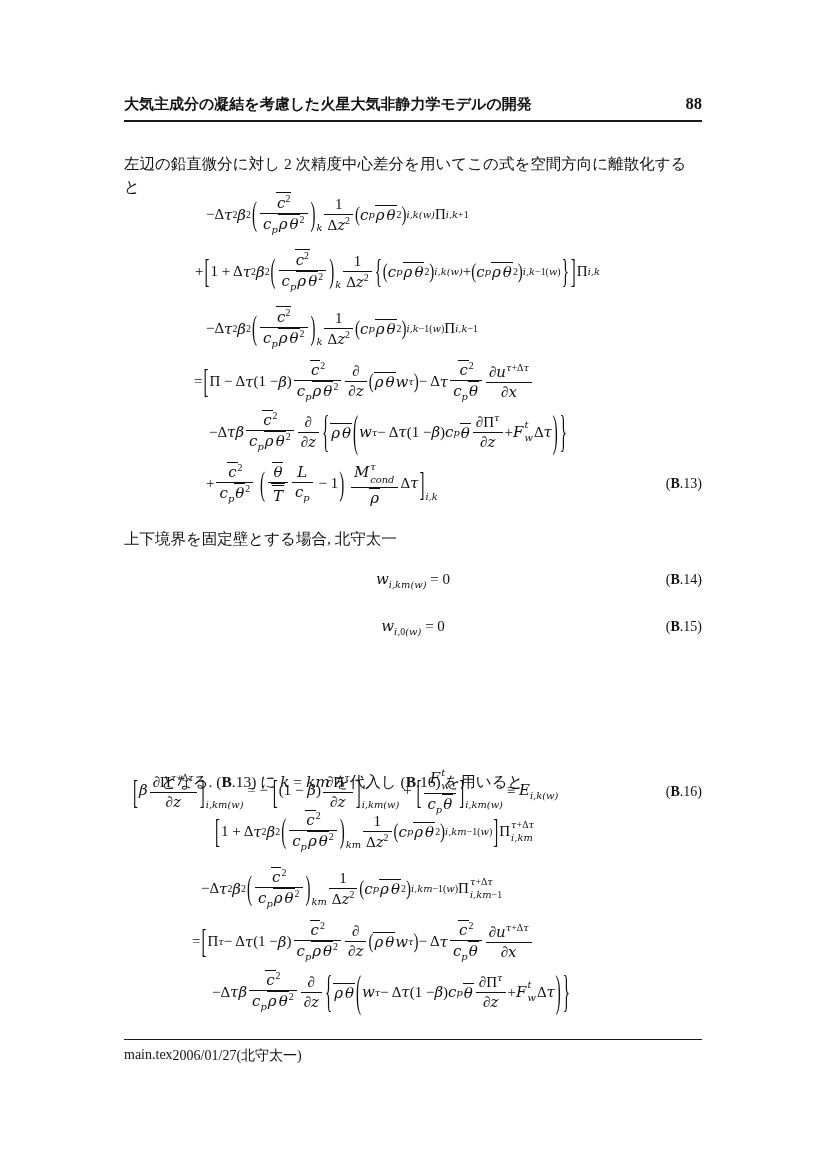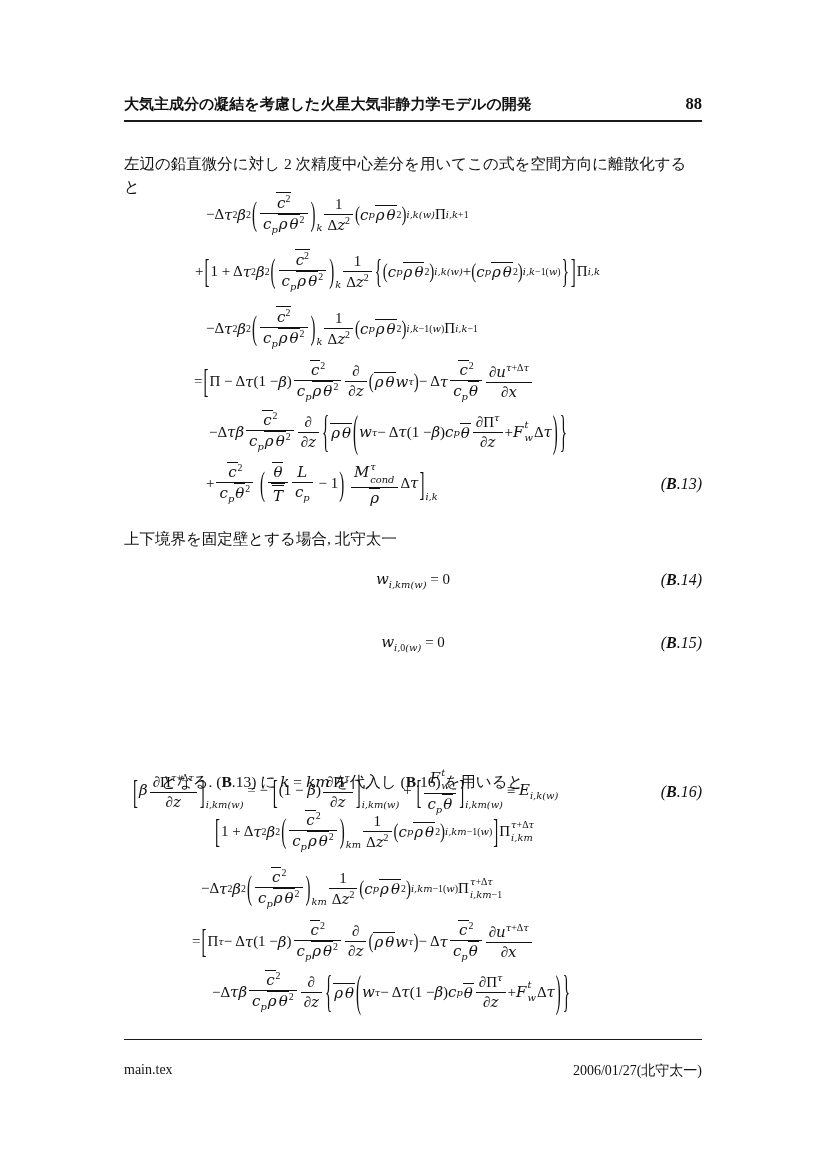--- a/index.html
+++ b/index.html
@@ -16,38 +16,38 @@
 
   
   .para{font-size:15.5px;line-height:1.5;}
   .para v{font-family:"DejaVu Serif",serif;}
 
   
   .pos-intro{top:152px;}
   .pos-b13{top:186px;}
   .pos-para2{top:527px;}
   .pos-b14{top:565px;}
-  .pos-b15{top:598px;}
+  .pos-b15{top:582px;}
   .pos-para3{top:640px;}
   .pos-para4{top:675px;}
   .pos-b16{top:702px;}
   .pos-para5{top:770px;margin-left:37px;}
   .pos-b17{top:803px;}
-  .pos-footer{top:1039px;border-top:1.5px solid #1a1a1a;padding-top:22px;
-              display:flex;justify-content:space-between;font-size:14px;}
+  .pos-footer{top:1039px;border-top:1.5px solid #1a1a1a;padding-top:7px;
+              display:flex;font-size:14px;}
 
   
   .eqrow{display:flex;align-items:center;white-space:nowrap;position:relative;
          font-size:15px;min-height:52px;}
   .tall{min-height:57px;}
   .short{min-height:49px;}
   .center{justify-content:center;}
   .i1{padding-left:82px;} .i2{padding-left:71px;} .i3{padding-left:70px;} .i4{padding-left:85px;}
   .j1{padding-left:90px;} .j2{padding-left:77px;} .j3{padding-left:68px;} .j4{padding-left:88px;}
-  .eqnum{position:absolute;right:0;top:50%;transform:translateY(-50%);font-size:16px;font-style:italic;}
+  .eqnum{position:absolute;right:0;top:50%;transform:translateY(-50%);font-size:14px;}
 
   v{font-style:italic;font-family:"DejaVu Serif",serif;}
   f{display:inline-block;vertical-align:middle;text-align:center;margin:0 2px;}
   f fn,f fd{display:block;line-height:1.25;padding:0 3px;}
   f fd{border-top:1px solid #111;}
   o{display:inline-block;border-top:1px solid #111;line-height:1.08;padding:1px 1px 0;}
   o o{padding-top:2px;}
   sup{font-size:66%;} sub{font-size:66%;}
   lsub{font-size:66%;display:inline-block;transform:translateY(13px);}
   ss{display:inline-flex;flex-direction:column;vertical-align:middle;font-size:66%;

